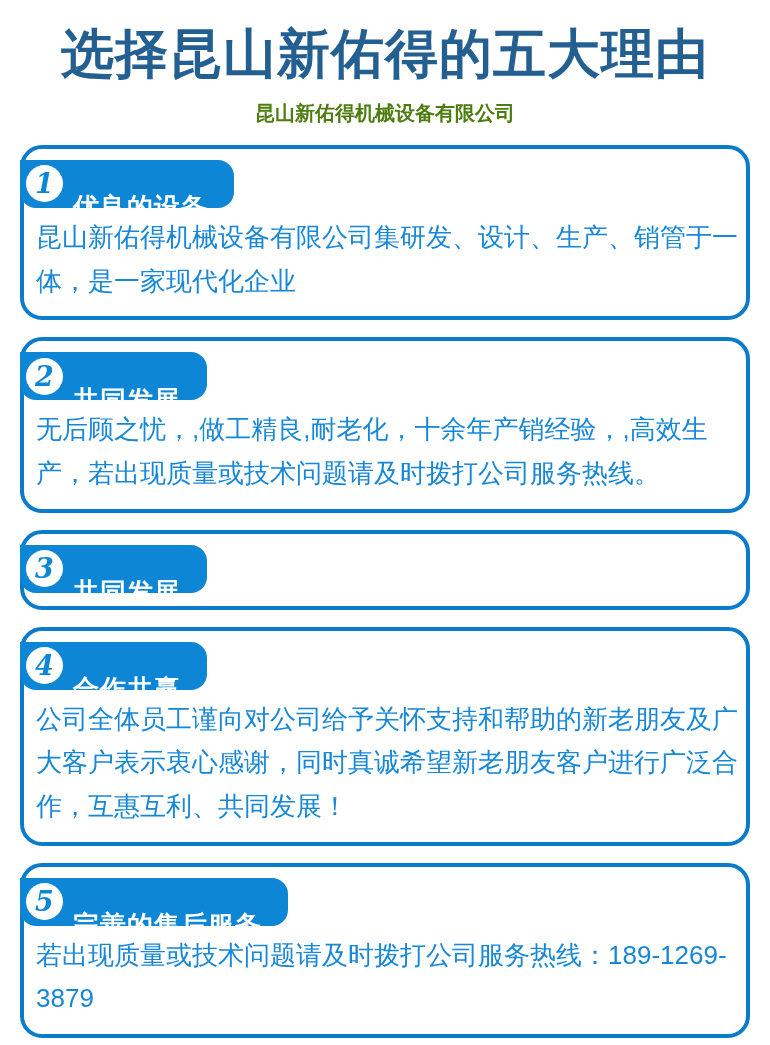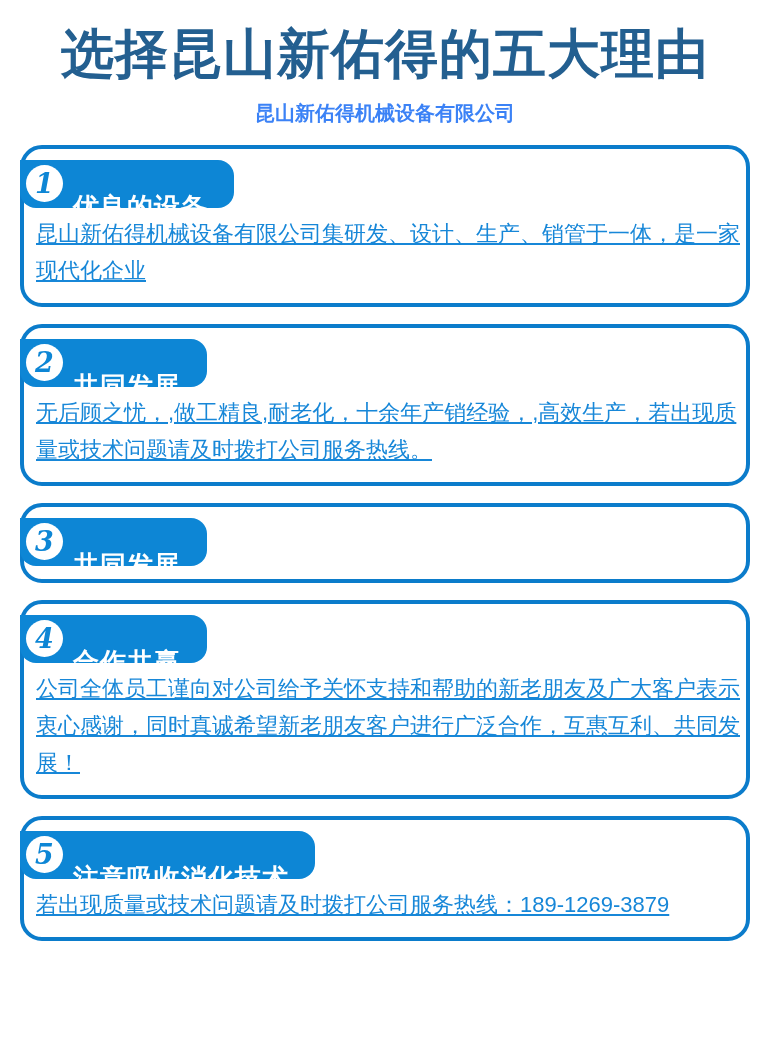--- a/index.html
+++ b/index.html
@@ -20,21 +20,21 @@
     font-size: 53px;
     font-weight: bold;
     letter-spacing: 1px;
     color: #235f90;
     line-height: 1.15;
   }
   .subtitle {
     margin-top: 15px;
     font-size: 20px;
     font-weight: bold;
-    color: #3b82f6;
+    color: #4d7c0f;
   }
 
   .cards { padding: 18px 20px 0; }
 
   .card {
     position: relative;
     background: #ffffff;
     border: 4px solid #0b7ccb;
     border-radius: 22px;
     margin-bottom: 17px;
@@ -70,25 +70,24 @@
     color: #ffffff;
     font-size: 26px;
     font-weight: bold;
     letter-spacing: 1px;
     white-space: nowrap;
     margin-top: 48px;
   }
 
   .card-body {
     margin: 8px 0 0;
-    font-size: 22px;
+    font-size: 26px;
     line-height: 1.68;
     color: #1787d8;
     word-break: break-all;
-    text-decoration: underline;
   }
 </style>
 </head>
 <body>
 
 <div class="page">
 
   <div class="header">
     <h1 class="main-title">选择昆山新佑得的五大理由</h1>
     <div class="subtitle">昆山新佑得机械设备有限公司</div>
@@ -123,19 +122,19 @@
       <div class="badge">
         <span class="badge-num">4</span>
         <span class="badge-title">合作共赢</span>
       </div>
       <p class="card-body">公司全体员工谨向对公司给予关怀支持和帮助的新老朋友及广大客户表示衷心感谢，同时真诚希望新老朋友客户进行广泛合作，互惠互利、共同发展！</p>
     </section>
 
     <section class="card">
       <div class="badge">
         <span class="badge-num">5</span>
-        <span class="badge-title">注意吸收消化技术</span>
+        <span class="badge-title">完善的售后服务</span>
       </div>
       <p class="card-body">若出现质量或技术问题请及时拨打公司服务热线：189-1269-3879</p>
     </section>
 
   </div>
 </div>
 
 </body></html>

